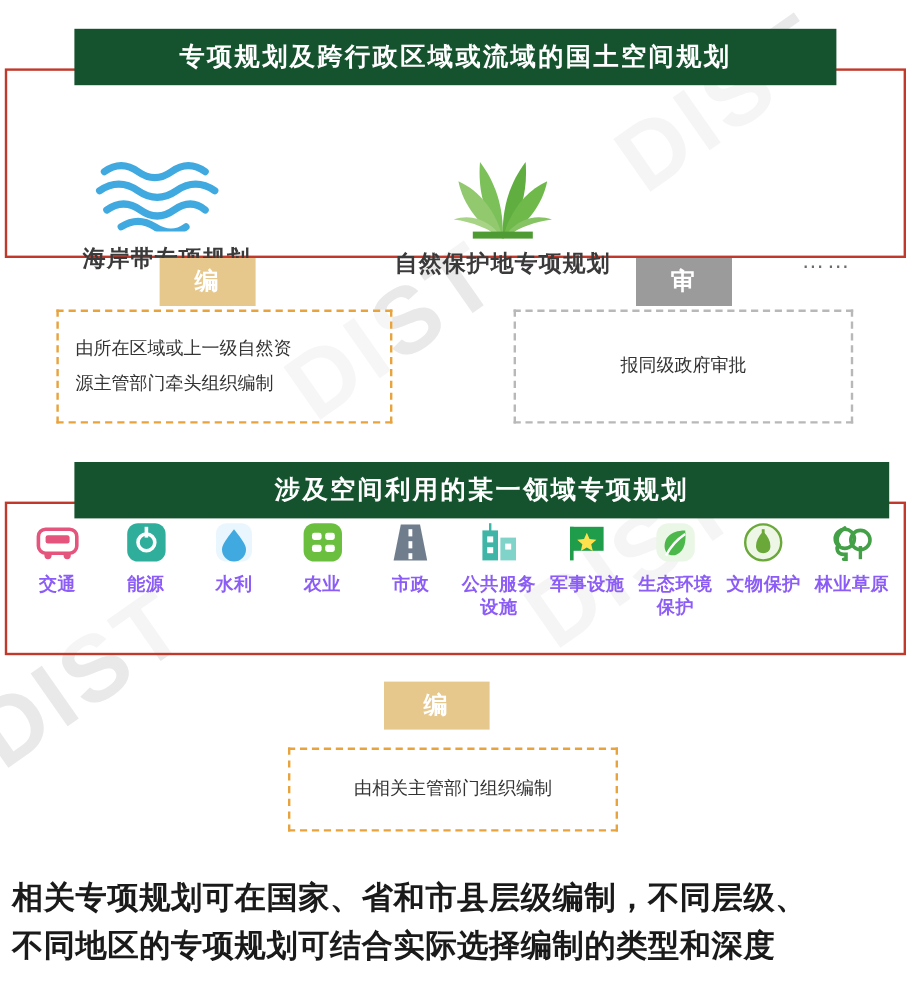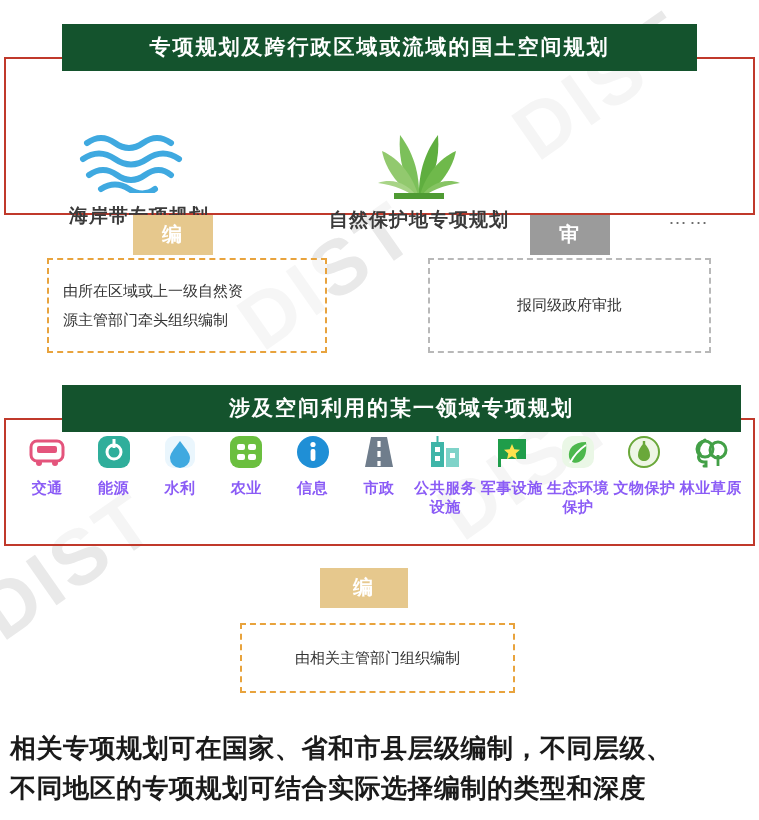--- a/index.html
+++ b/index.html
@@ -243,30 +243,20 @@
           <rect x="3" y="3" width="32" height="32" rx="9" fill="#6bbf3f"></rect>
           <rect x="10" y="11" width="8" height="6" rx="2" fill="#ffffff"></rect>
           <rect x="21" y="11" width="8" height="6" rx="2" fill="#ffffff"></rect>
           <rect x="10" y="21" width="8" height="6" rx="2" fill="#ffffff"></rect>
           <rect x="21" y="21" width="8" height="6" rx="2" fill="#ffffff"></rect>
         </svg>
       </div>
       <div class="glabel">农业</div>
     </div>
 
-    <div class="gitem">
-      <div class="gicon">
-        <svg width="38" height="38" viewBox="0 0 38 38">
-          <circle cx="19" cy="19" r="16" fill="#1f8fd6"></circle>
-          <circle cx="19" cy="11.5" r="2.6" fill="#ffffff"></circle>
-          <rect x="16.6" y="16" width="4.8" height="12" rx="2" fill="#ffffff"></rect>
-        </svg>
-      </div>
-      <div class="glabel">信息</div>
-    </div>
 
     <div class="gitem">
       <div class="gicon">
         <svg width="38" height="38" viewBox="0 0 38 38">
           <path d="M11 4 L27 4 L33 34 L5 34Z" fill="#6f7d8c"></path>
           <rect x="17.4" y="8" width="3.2" height="6" fill="#ffffff"></rect>
           <rect x="17.4" y="18" width="3.2" height="6" fill="#ffffff"></rect>
           <rect x="17.4" y="28" width="3.2" height="5" fill="#ffffff"></rect>
         </svg>
       </div>

